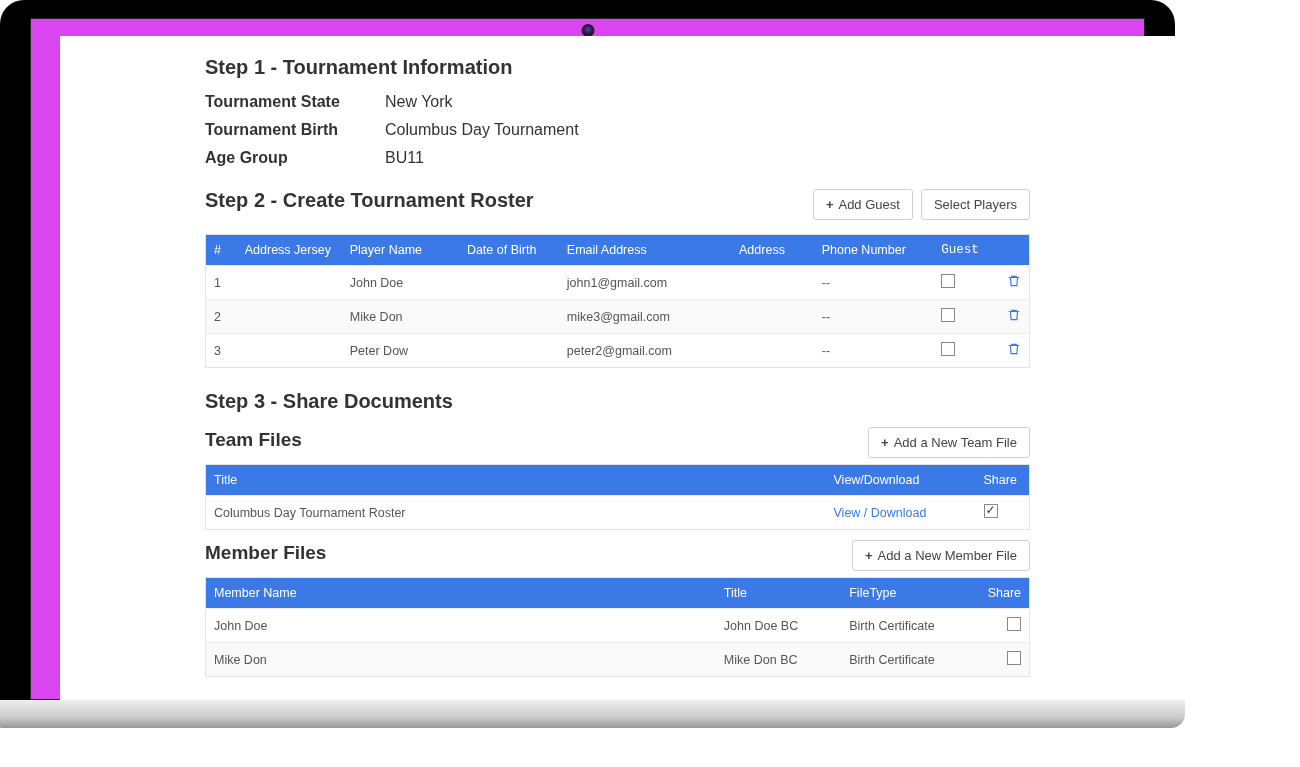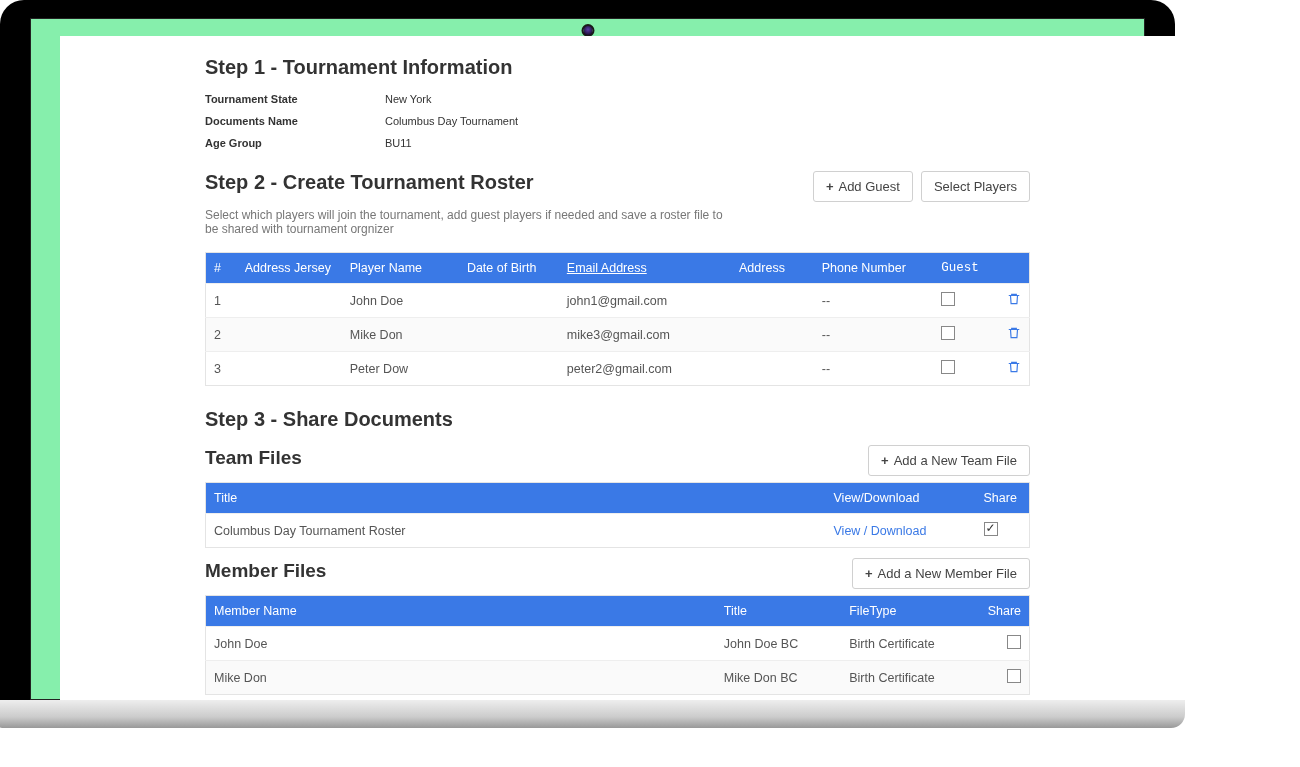--- a/index.html
+++ b/index.html
@@ -14,21 +14,21 @@
   
   .bezel {
     position: absolute;
     top: 0; left: 0;
     width: 1175px;
     height: 700px;
     border: 30px solid #000;
     border-top-width: 18px;
     border-bottom: 0;
     border-radius: 24px 24px 0 0;
-    background: #86efac;
+    background: #d946ef;
     box-shadow: inset 0 0 0 1px #222;
   }
   .camera {
     position: absolute;
     top: 6px; left: 50%;
     transform: translateX(-50%);
     width: 13px; height: 13px;
     border-radius: 50%;
     background: radial-gradient(circle at 50% 40%, #5a3da8 0%, #2a184e 60%, #000 100%);
     border: 2px solid #1a1a1a;
@@ -54,21 +54,21 @@
     padding: 20px 145px 20px 145px;
   }
   h2.step-title {
     font-size: 20px;
     font-weight: 700;
     color: #333;
     margin-bottom: 14px;
   }
   .info-row {
     display: flex;
-    font-size: 11px;
+    font-size: 16px;
     color: #333;
     margin-bottom: 10px;
   }
   .info-label { font-weight: 700; width: 180px; }
   .info-value { }
   .step2-head, .step3-head {
     margin-top: 22px;
   }
   .subtext {
     font-size: 12px;
@@ -148,21 +148,21 @@
     justify-content: space-between;
     align-items: center;
     margin-bottom: 6px;
     margin-top: 10px;
   }
   .link { color: #3a79e6; cursor: pointer; }
   .col-num { width: 34px; }
   .col-jersey { width: 120px; }
   .col-name { width: 140px; }
   .col-dob { width: 120px; margin-left: 40px; }
-  .col-email { width: 190px; text-decoration: underline; }
+  .col-email { width: 190px; }
   .col-addr { width: 90px; }
   .col-phone { width: 140px; }
   .col-guest { width: 70px; font-family: Liberation Mono, monospace; }
   .col-act { width: 30px; text-align:center; }
   .tf-title { width: 620px; }
   .tf-vd { width: 150px; }
   .tf-share { width: auto; }
   .mf-name { width: 590px; }
   .mf-title { width: 140px; }
   .mf-type { width: 150px; }
@@ -176,33 +176,32 @@
   <div class="screen">
     <div class="content">
 
       <h2 class="step-title">Step 1 - Tournament Information</h2>
       <div id="step1-fields">
           <div class="info-row">
             <div class="info-label">Tournament State</div>
             <div class="info-value">New York</div>
           </div>
           <div class="info-row">
-            <div class="info-label">Documents Name</div>
+            <div class="info-label">Tournament Birth</div>
             <div class="info-value">Columbus Day Tournament</div>
           </div>
           <div class="info-row">
             <div class="info-label">Age Group</div>
             <div class="info-value">BU11</div>
           </div>
         </div>
 
       <div class="toolbar step2-head">
         <div class="left">
           <h2 class="step-title">Step 2 - Create Tournament Roster</h2>
-          <div class="subtext">Select which players will join the tournament, add guest players if needed and save a roster file to be shared with tournament orgnizer</div>
         </div>
         <div class="right">
           <button class="btn">
             <span class="plus">+</span>
             <span>Add Guest</span>
           </button>
           <button class="btn">
             <span>Select Players</span>
           </button>
         </div>

